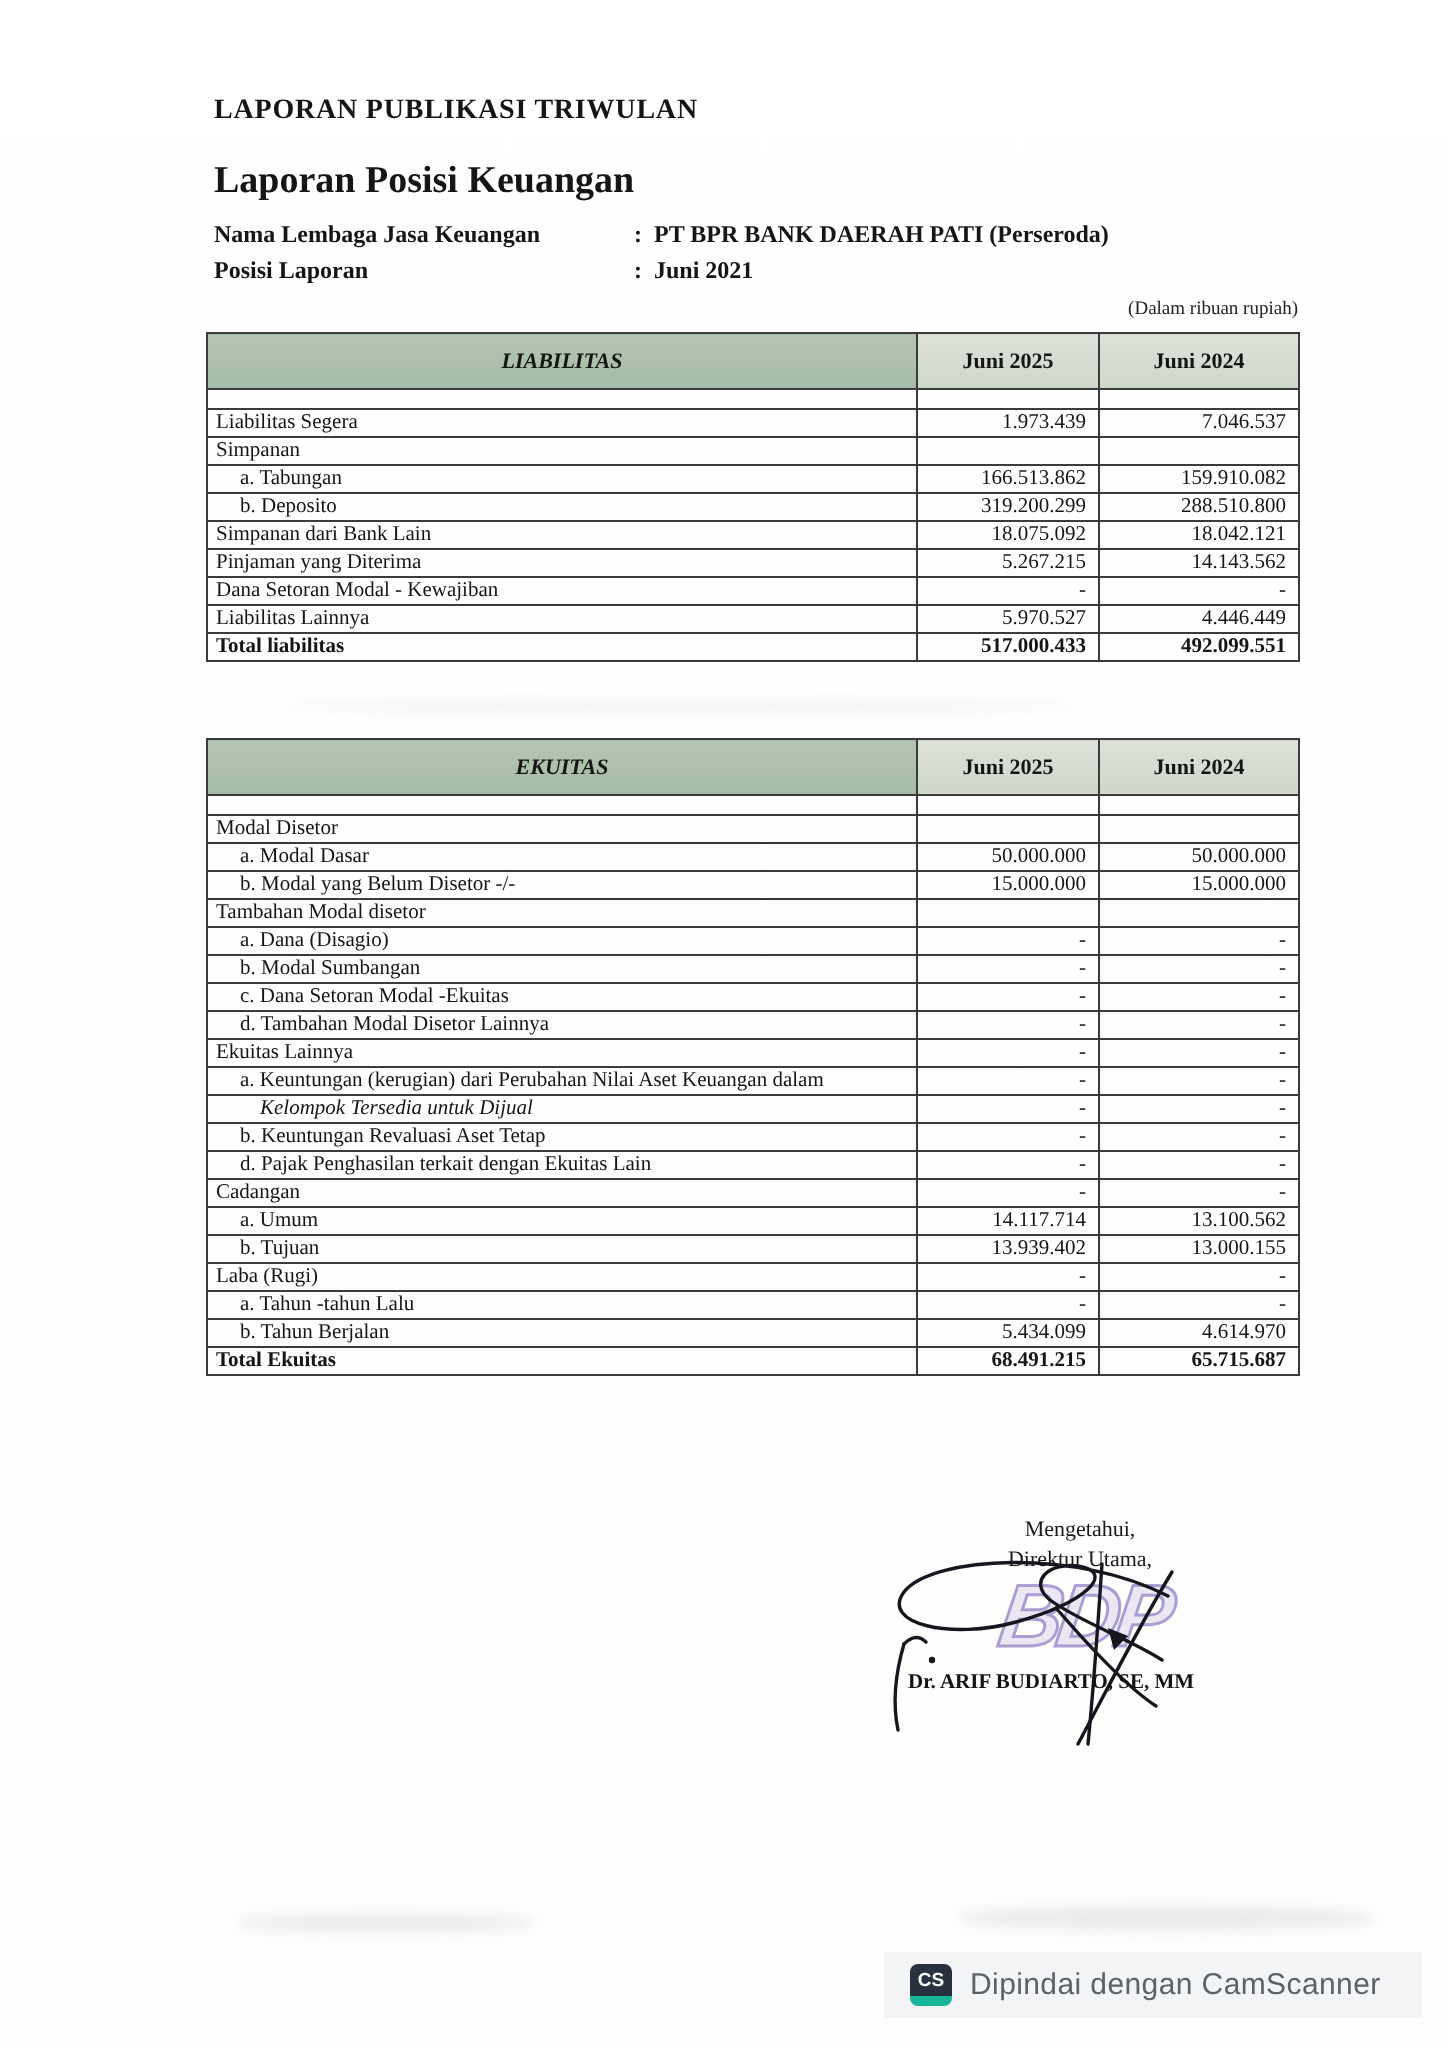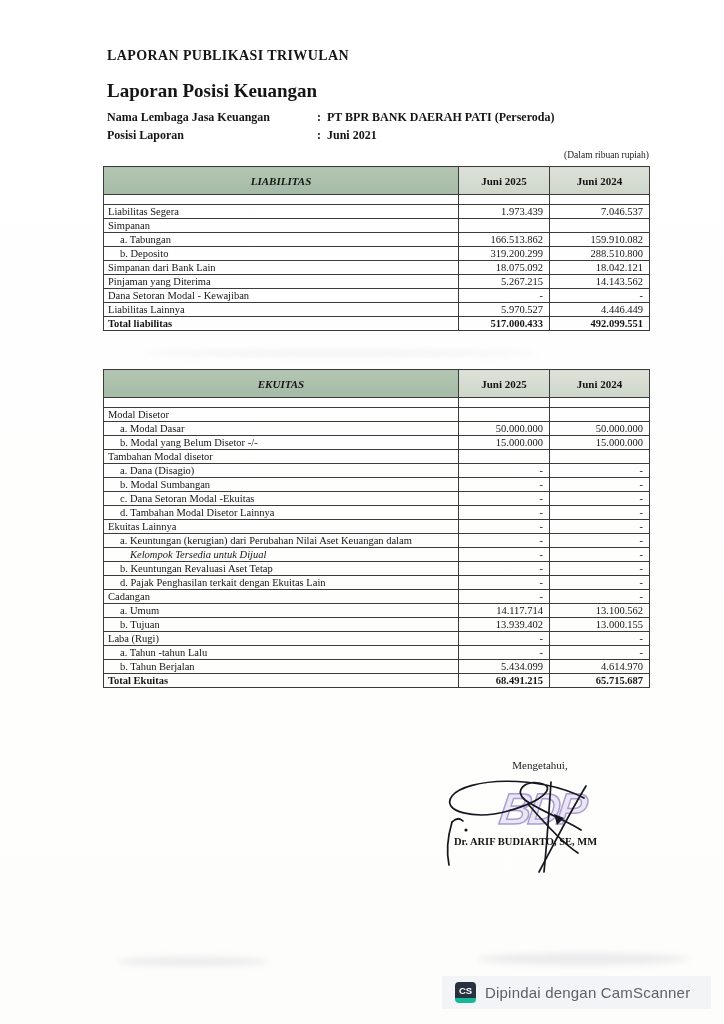--- a/index.html
+++ b/index.html
@@ -278,20 +278,21 @@
             <td class="lbl ind0">Total Ekuitas</td>
             <td class="val">68.491.215</td>
             <td class="val">65.715.687</td>
           </tr>
         </tbody>
     </table>
   </div>
 
   <div class="sig-block">
     <div class="sig-line">Mengetahui,</div>
+    <div class="sig-line">Direktur Utama,</div>
     <div class="sig-watermark">BDP</div>
     <svg class="sig-svg" width="264" height="120" viewBox="0 0 264 120">
       <g fill="none" stroke="#16161f" stroke-width="1.7" stroke-linecap="round">
         <path d="M 176 40 C 130 16, 58 20, 44 38 C 32 54, 68 62, 100 53 C 136 43, 150 28, 131 25 C 116 23, 106 33, 117 42 C 132 53, 158 62, 173 72"></path>
         <path d="M 178 28 C 162 54, 146 86, 131 114"></path>
         <path d="M 143 24 C 141 54, 139 84, 136 114"></path>
         <path d="M 120 46 C 139 68, 156 86, 170 95"></path>
         <path d="M 44 64 Q 37 88, 41 107"></path>
         <path d="M 44 64 Q 50 58, 55 63"></path>
       </g>

